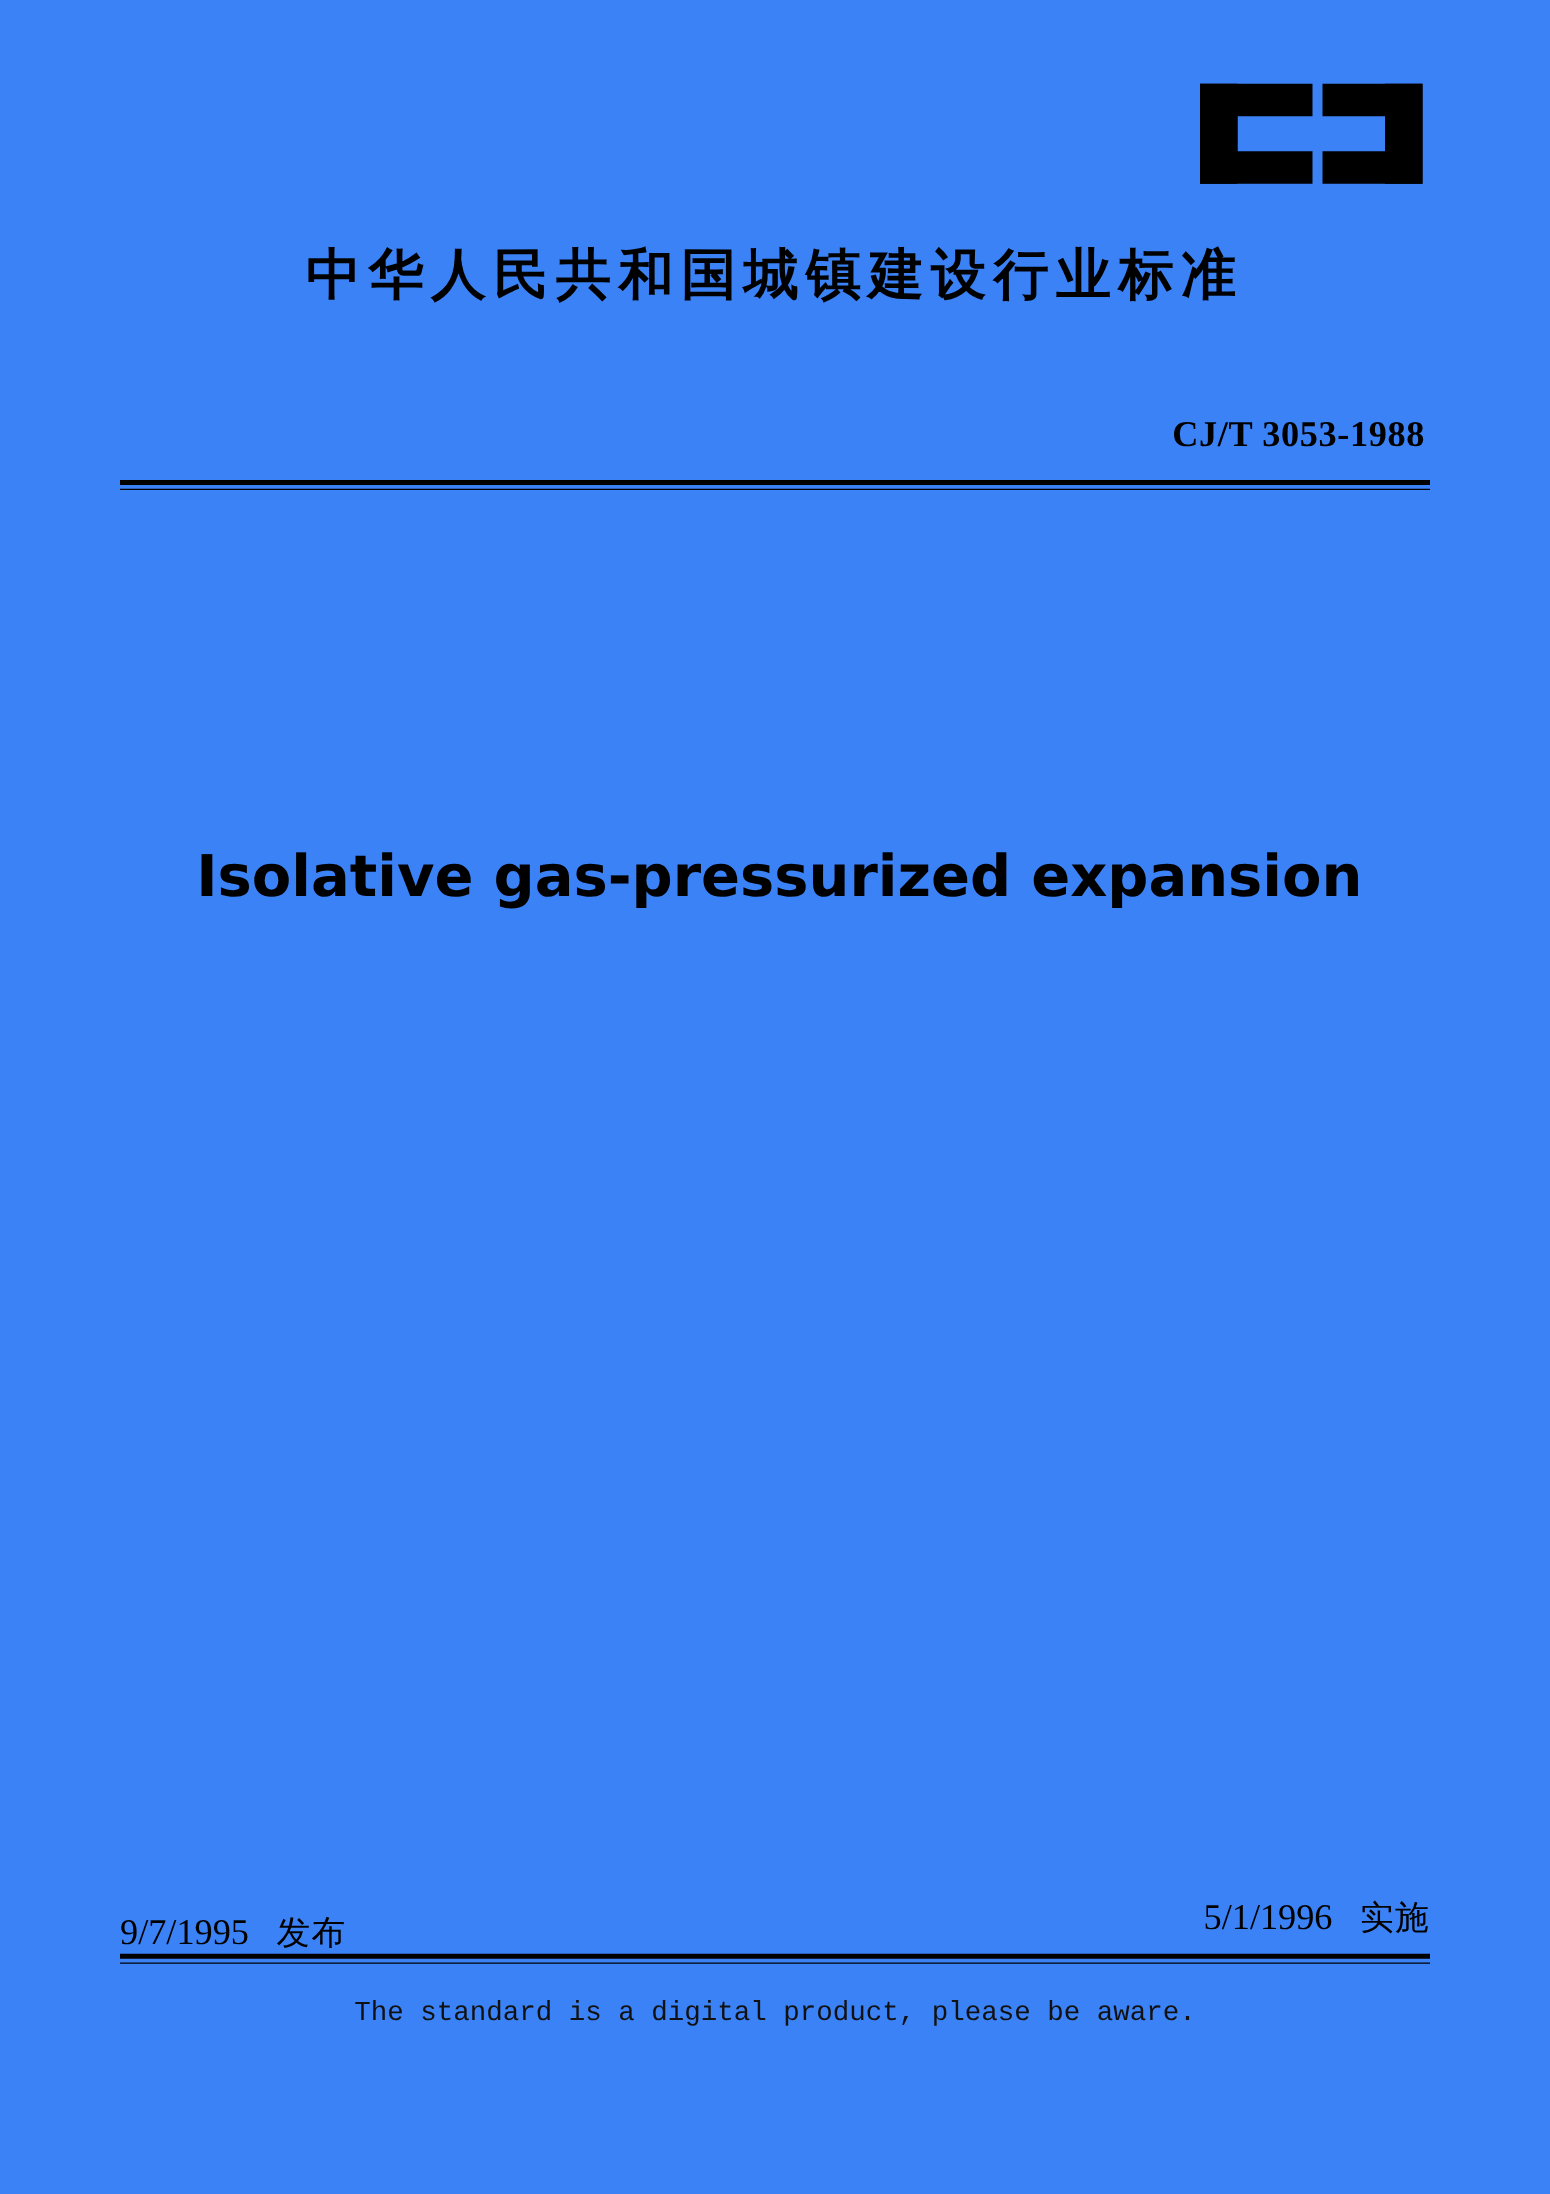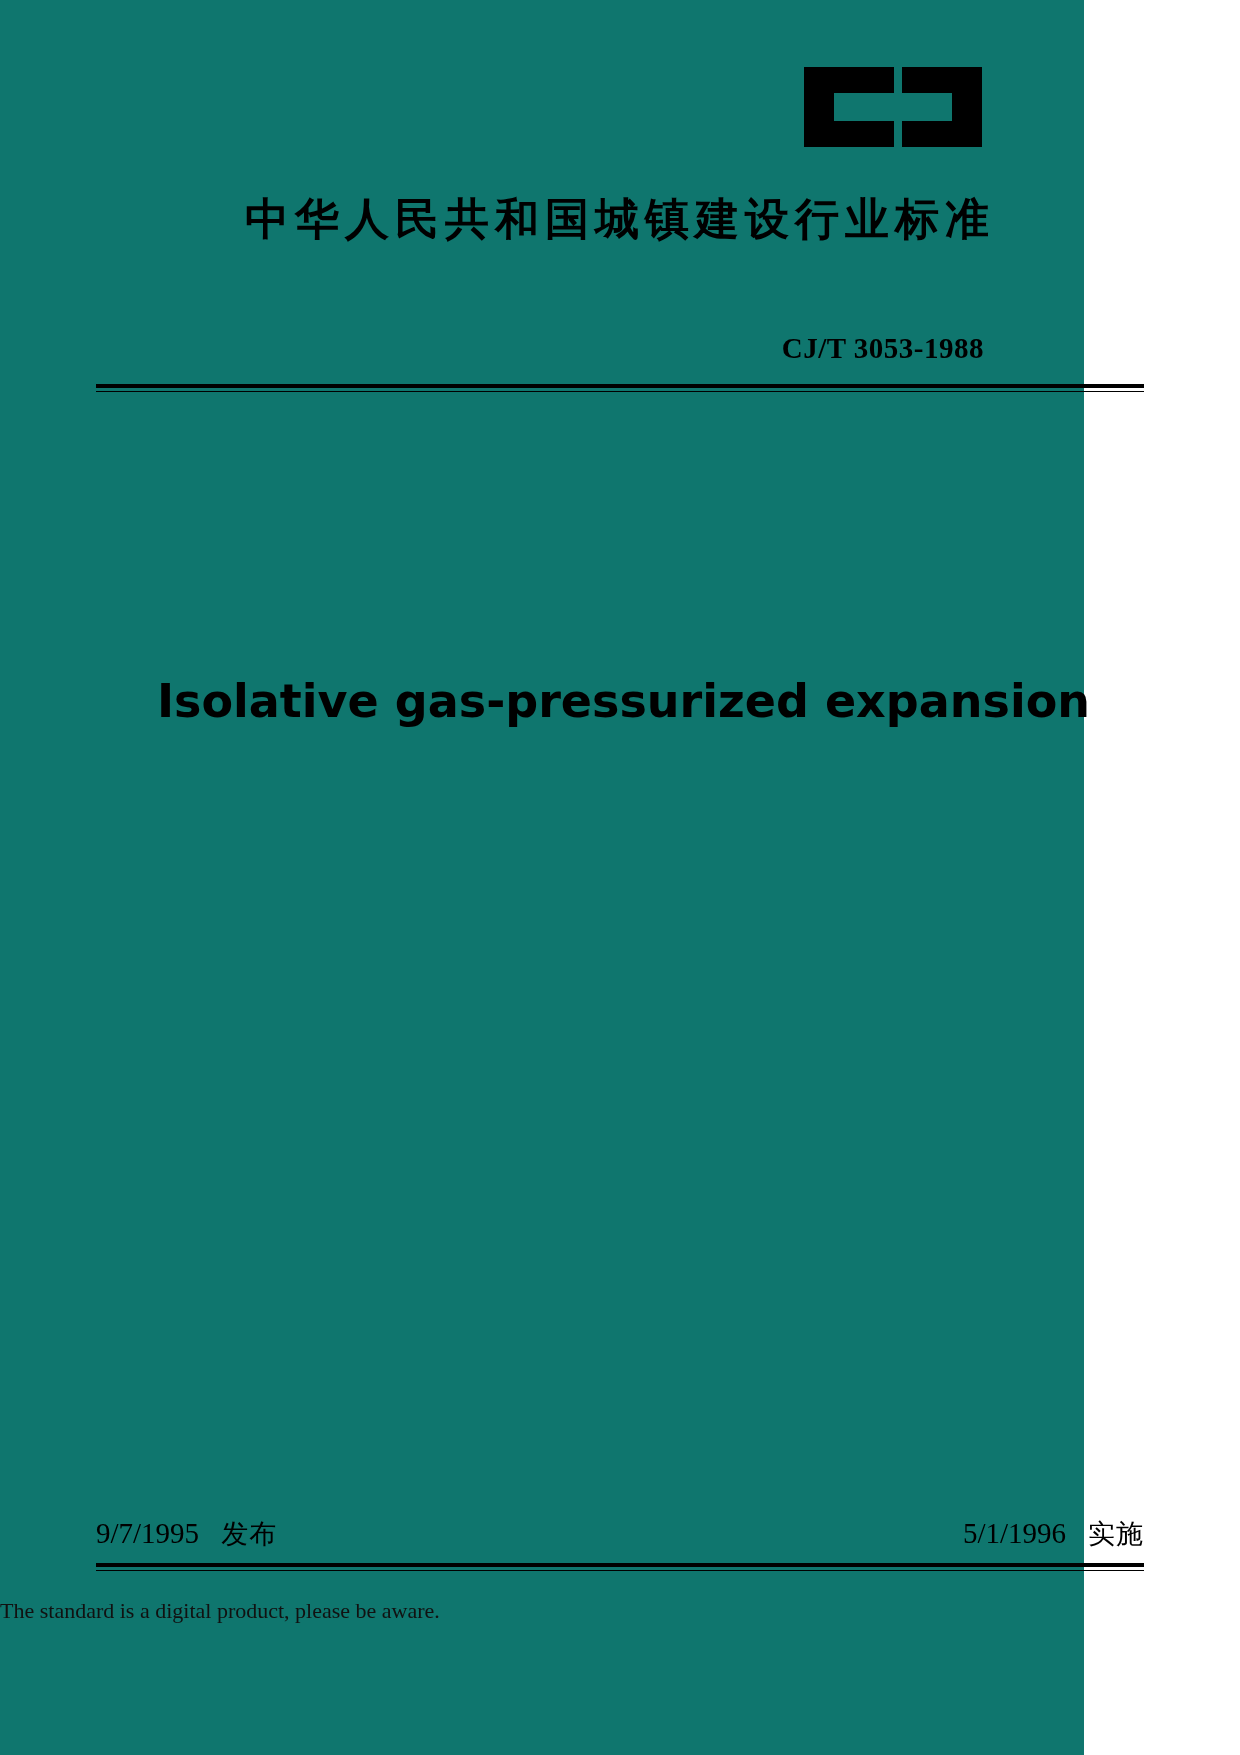--- a/index.html
+++ b/index.html
@@ -13,23 +13,23 @@
     position: relative;
     font-family: "Liberation Serif", serif;
     color: #000000;
     overflow: hidden;
   }
 
   .page {
     position: absolute;
     top: 0;
     left: 0;
-    width: 1084px;
+    width: 1240px;
     height: 1755px;
-    background: #0f766e;
+    background: #3b82f6;
   }
 
   
   .logo-wrap {
     position: absolute;
     top: 52px;
     right: 96px;
     width: 200px;
     height: 110px;
     display: flex;
@@ -101,21 +101,21 @@
   .footer-line {
     position: absolute;
     left: 96px;
     width: 1048px;
     top: 1516px;
     height: 40px;
   }
   .footer-left {
     position: absolute;
     left: 0;
-    top: 0;
+    top: 12px;
     white-space: nowrap;
     font-family: "Liberation Serif", serif;
     font-size: 29px;
   }
   .footer-right {
     position: absolute;
     right: 0;
     top: 0;
     white-space: nowrap;
     font-family: "Liberation Serif", serif;
@@ -144,22 +144,22 @@
     background: #000;
     margin-top: 3px;
   }
 
   
   .notice {
     position: absolute;
     top: 1598px;
     left: 0;
     width: 1240px;
-    text-align: left;
-    font-family: Liberation Serif, serif;
+    text-align: center;
+    font-family: Liberation Mono, monospace;
     font-size: 22px;
     color: #111;
   }
 </style>
 </head>
 <body>
 
 <div class="page">
 
   <div class="logo-wrap">

